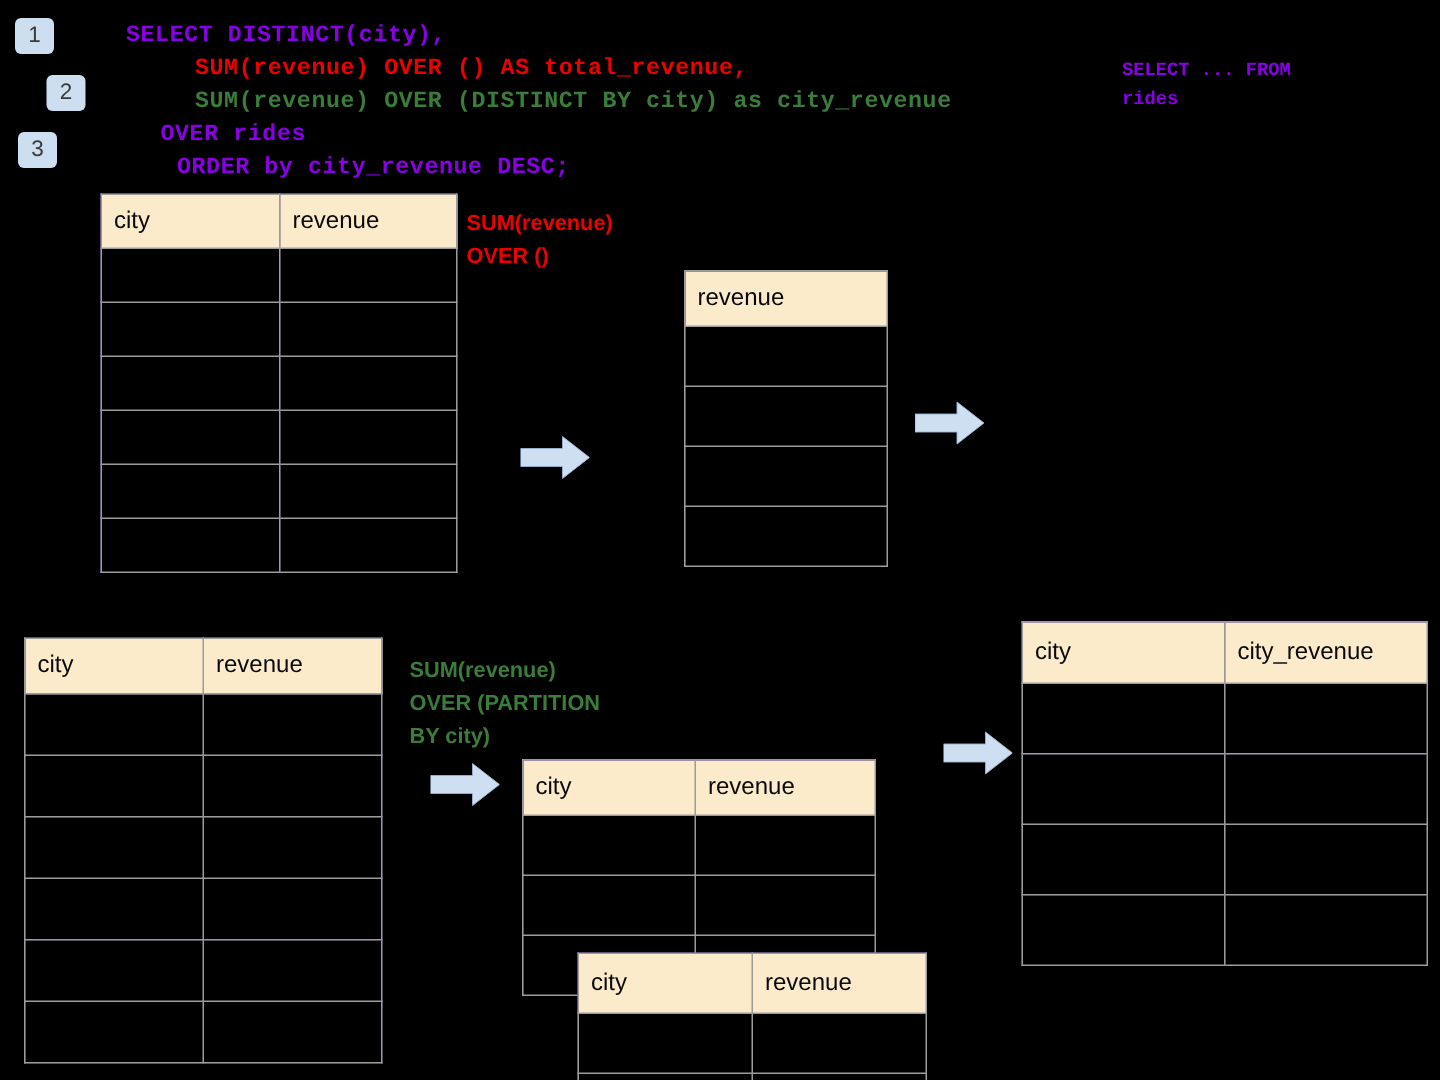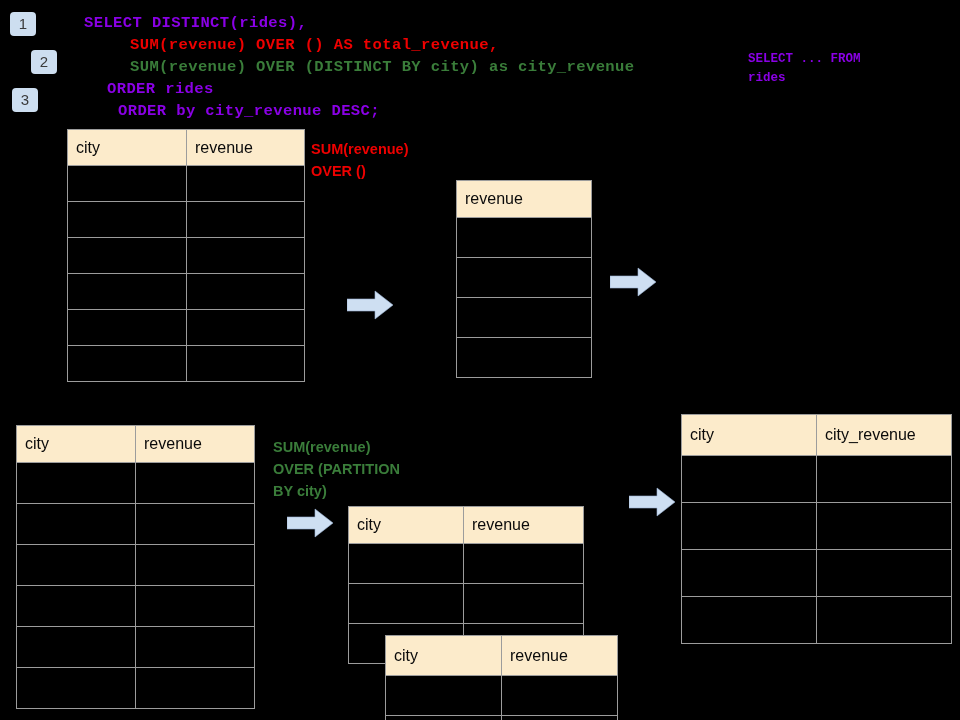--- a/index.html
+++ b/index.html
@@ -99,28 +99,28 @@
 
 <div id="canvas">
 
   <div id="badges-layer">
       <div class="badge" style="left: 10px; top: 12px;">1</div>
       <div class="badge" style="left: 31px; top: 50px;">2</div>
       <div class="badge" style="left: 12px; top: 88px;">3</div>
     </div>
 
   <div id="sql-layer">
-      <div class="code code-line c-purple" style="left: 84px; top: 12px;">SELECT DISTINCT(rides),</div>
+      <div class="code code-line c-purple" style="left: 84px; top: 12px;">SELECT DISTINCT(city),</div>
       <div class="code code-line c-red" style="left: 130px; top: 34px;">SUM(revenue) OVER () AS total_revenue,</div>
       <div class="code code-line c-green" style="left: 130px; top: 56px;">SUM(revenue) OVER (DISTINCT BY city) as city_revenue</div>
-      <div class="code code-line c-purple" style="left: 107px; top: 78px;">ORDER rides</div>
+      <div class="code code-line c-purple" style="left: 107px; top: 78px;">OVER rides</div>
       <div class="code code-line c-purple" style="left: 118px; top: 100px;">ORDER by city_revenue DESC;</div>
     </div>
 
-  <div class="side-note" id="side-note" style="left: 748px; top: 38px; color: rgb(138, 0, 230); margin-top: 12px;">SELECT ... FROM
+  <div class="side-note" id="side-note" style="left: 748px; top: 38px; color: rgb(138, 0, 230);">SELECT ... FROM
 rides</div>
 
   <div id="annotations-layer">
       <div class="annot c-red" style="left: 311px; top: 138px;">SUM(revenue)
 OVER ()</div>
       <div class="annot c-green" style="left: 273px; top: 436px;">SUM(revenue)
 OVER (PARTITION
 BY city)</div>
     </div>
 

